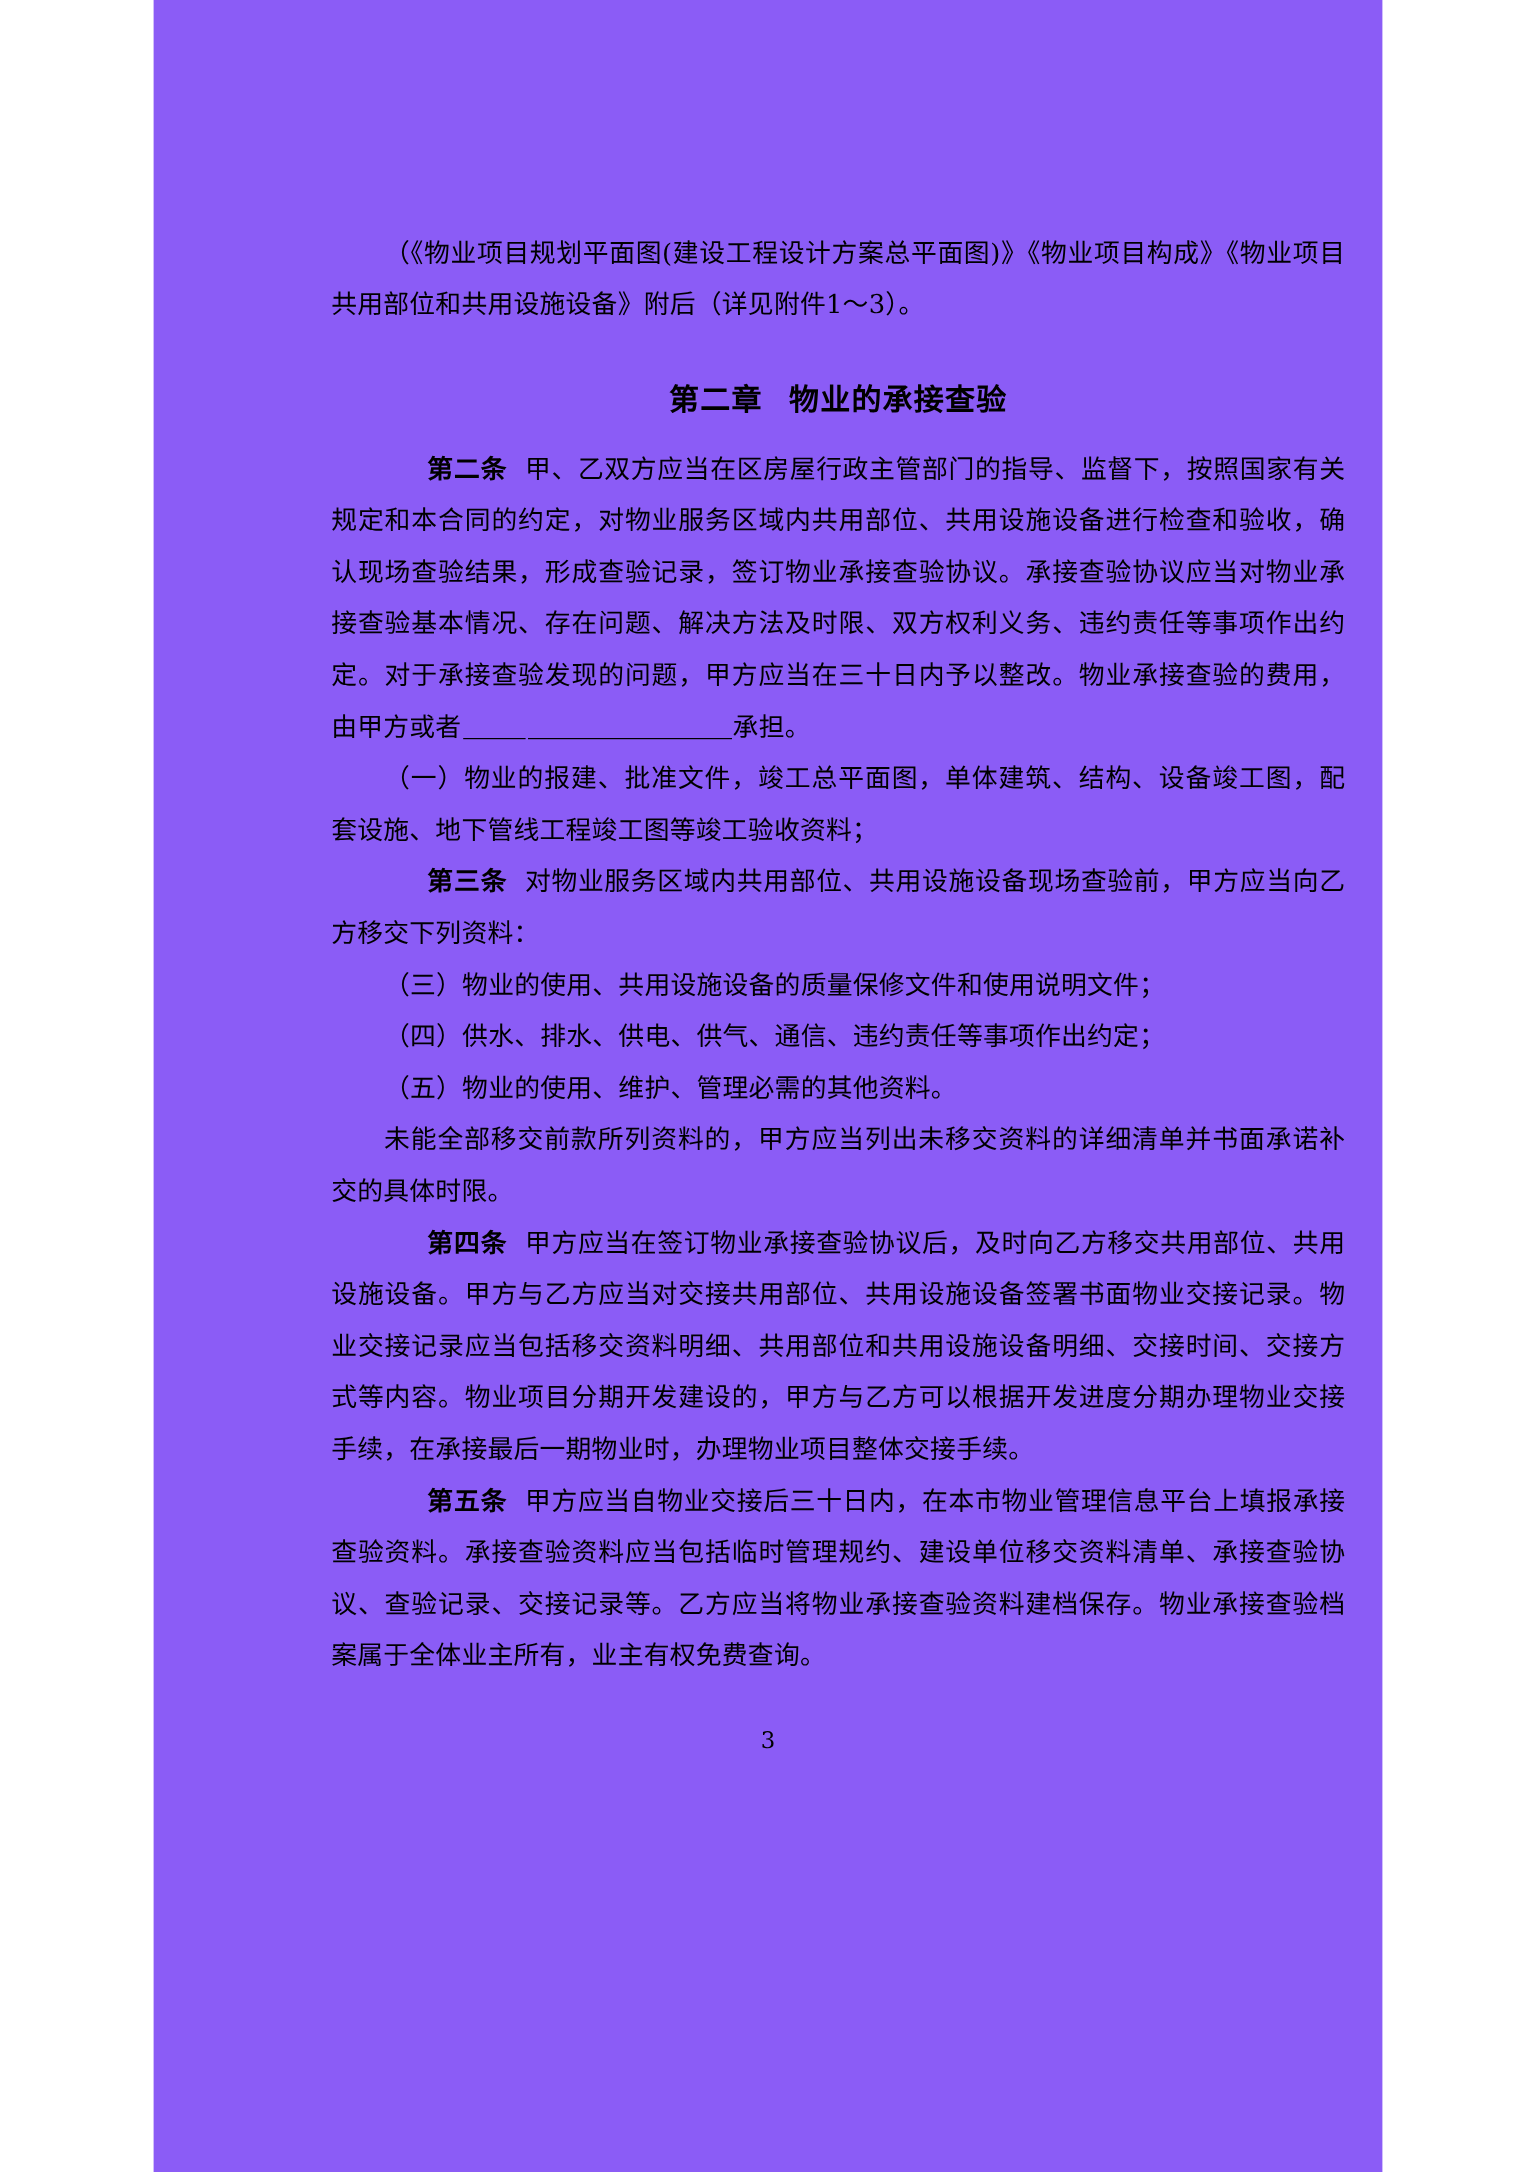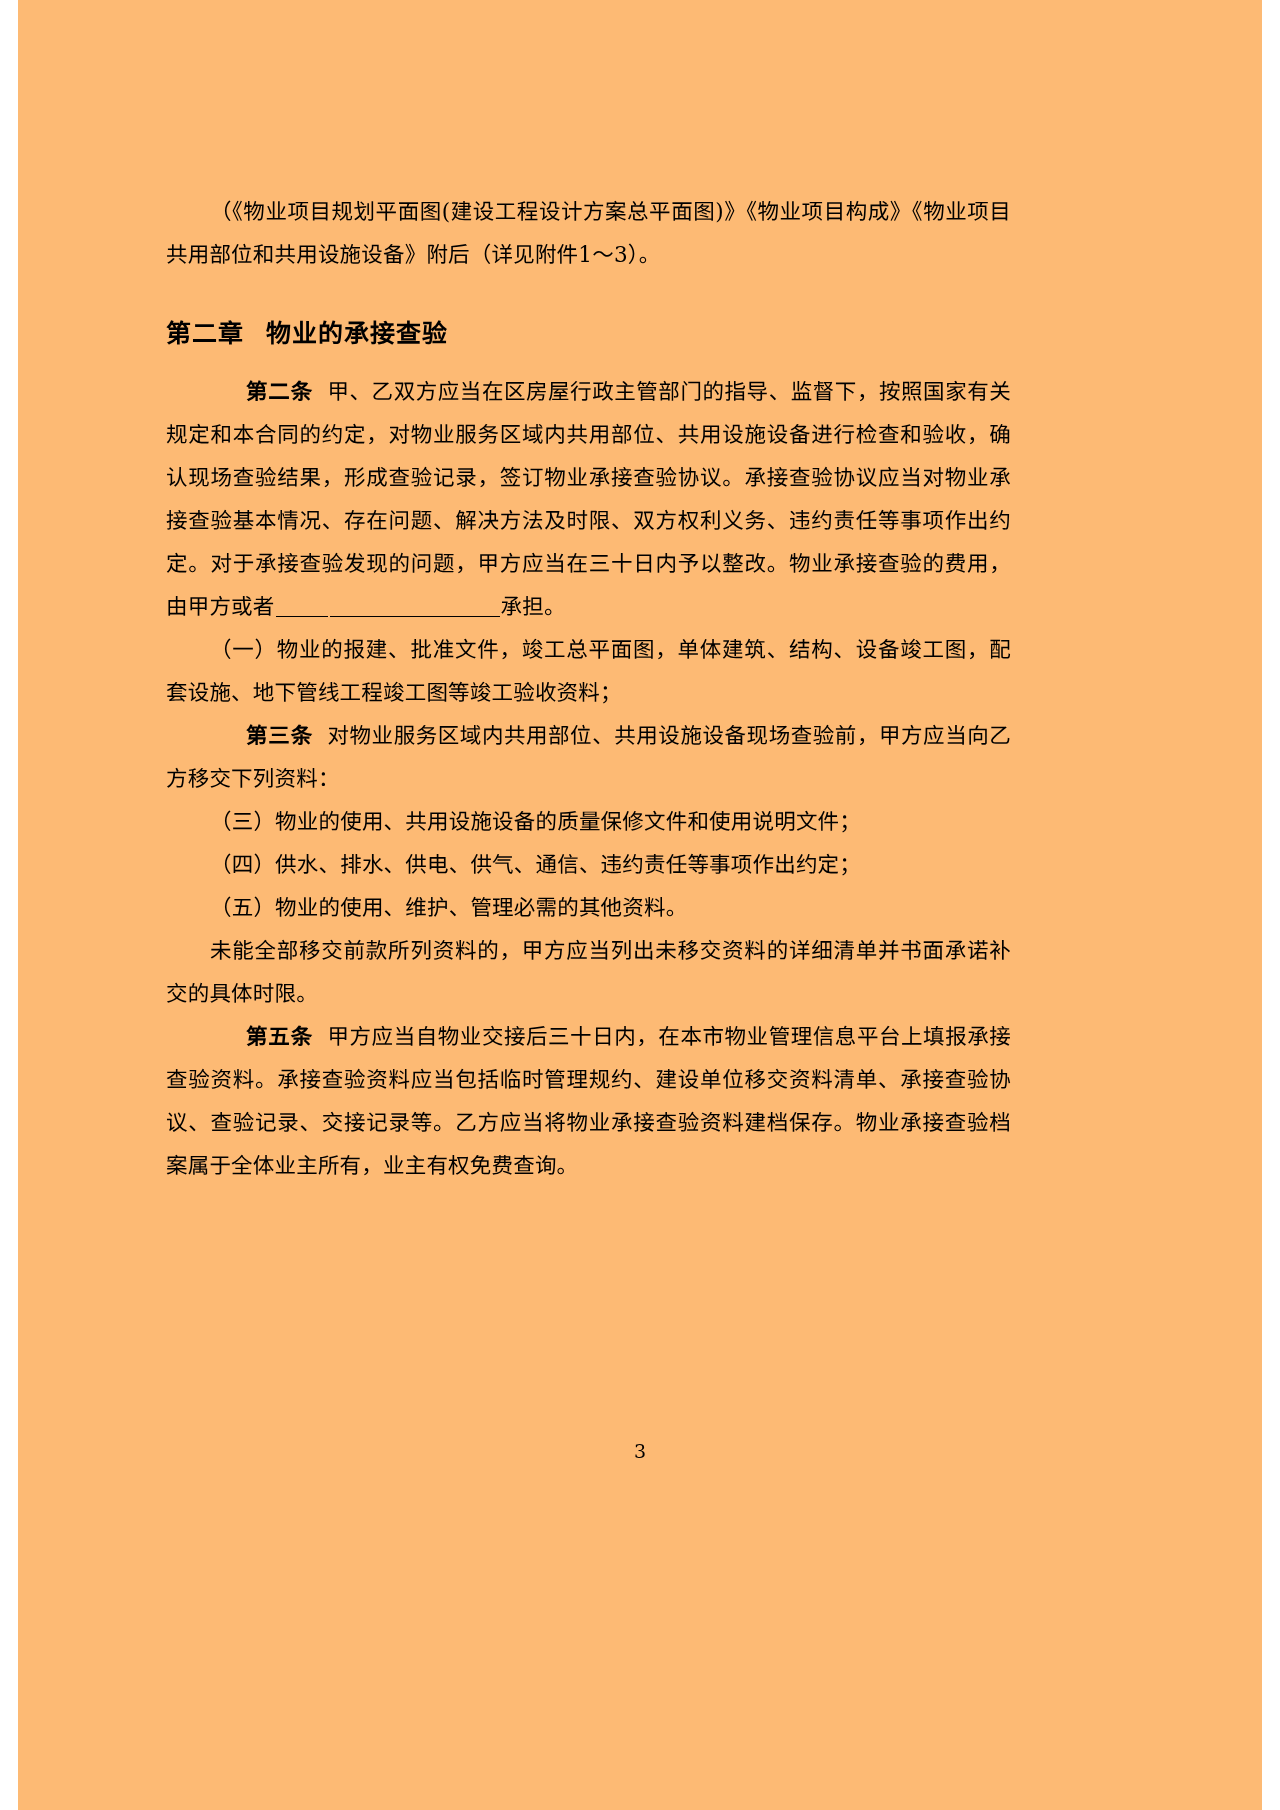--- a/index.html
+++ b/index.html
@@ -7,24 +7,24 @@
     margin: 0;
     padding: 0;
     background: #ffffff;
   }
   body {
     font-family: "DejaVu Serif", "Liberation Serif", serif;
     color: #000000;
   }
   .page {
     position: relative;
-    width: 1244px;
+    width: 1024px;
     height: 1810px;
     margin: 0 auto;
-    background: #fdba74;
+    background: #8b5cf6;
     box-sizing: border-box;
     overflow: hidden;
   }
   .content {
     position: absolute;
     left: 148px;
     top: 190px;
     width: 845px;
   }
   
@@ -38,20 +38,21 @@
     margin: 0;
     word-break: break-all;
   }
   .para.indent2 {
     text-indent: 44px;
   }
   
   .chapter-heading {
     font-size: 25px;
     line-height: 44px;
+    text-align: center;
     font-weight: 700;
     margin: 36px 0 14px 0;
     letter-spacing: 1px;
   }
   .heading-gap {
     display: inline-block;
     width: 22px;
   }
   
   .article-no {
@@ -104,20 +105,21 @@
 
     <p class="para indent2">（一）物业的报建、批准文件，竣工总平面图，单体建筑、结构、设备竣工图，配套设施、地下管线工程竣工图等竣工验收资料；</p>
 
     <p class="para indent2"><span class="article-no">第三条</span><span class="article-sep"></span><span>对物业服务区域内共用部位、共用设施设备现场查验前，甲方应当向乙方移交下列资料：</span></p>
     <p class="para indent2">（三）物业的使用、共用设施设备的质量保修文件和使用说明文件；</p>
     <p class="para indent2">（四）供水、排水、供电、供气、通信、违约责任等事项作出约定；</p>
     <p class="para indent2">（五）物业的使用、维护、管理必需的其他资料。</p>
 
     <p class="para indent2">未能全部移交前款所列资料的，甲方应当列出未移交资料的详细清单并书面承诺补交的具体时限。</p>
 
+    <p class="para indent2"><span class="article-no">第四条</span><span class="article-sep"></span><span>甲方应当在签订物业承接查验协议后，及时向乙方移交共用部位、共用设施设备。甲方与乙方应当对交接共用部位、共用设施设备签署书面物业交接记录。物业交接记录应当包括移交资料明细、共用部位和共用设施设备明细、交接时间、交接方式等内容。物业项目分期开发建设的，甲方与乙方可以根据开发进度分期办理物业交接手续，在承接最后一期物业时，办理物业项目整体交接手续。</span></p>
 
     <p class="para indent2"><span class="article-no">第五条</span><span class="article-sep"></span><span>甲方应当自物业交接后三十日内，在本市物业管理信息平台上填报承接查验资料。承接查验资料应当包括临时管理规约、建设单位移交资料清单、承接查验协议、查验记录、交接记录等。乙方应当将物业承接查验资料建档保存。物业承接查验档案属于全体业主所有，业主有权免费查询。</span></p>
 
 
   </div>
 
   <div class="page-number">3</div>
 
 </div>
 

